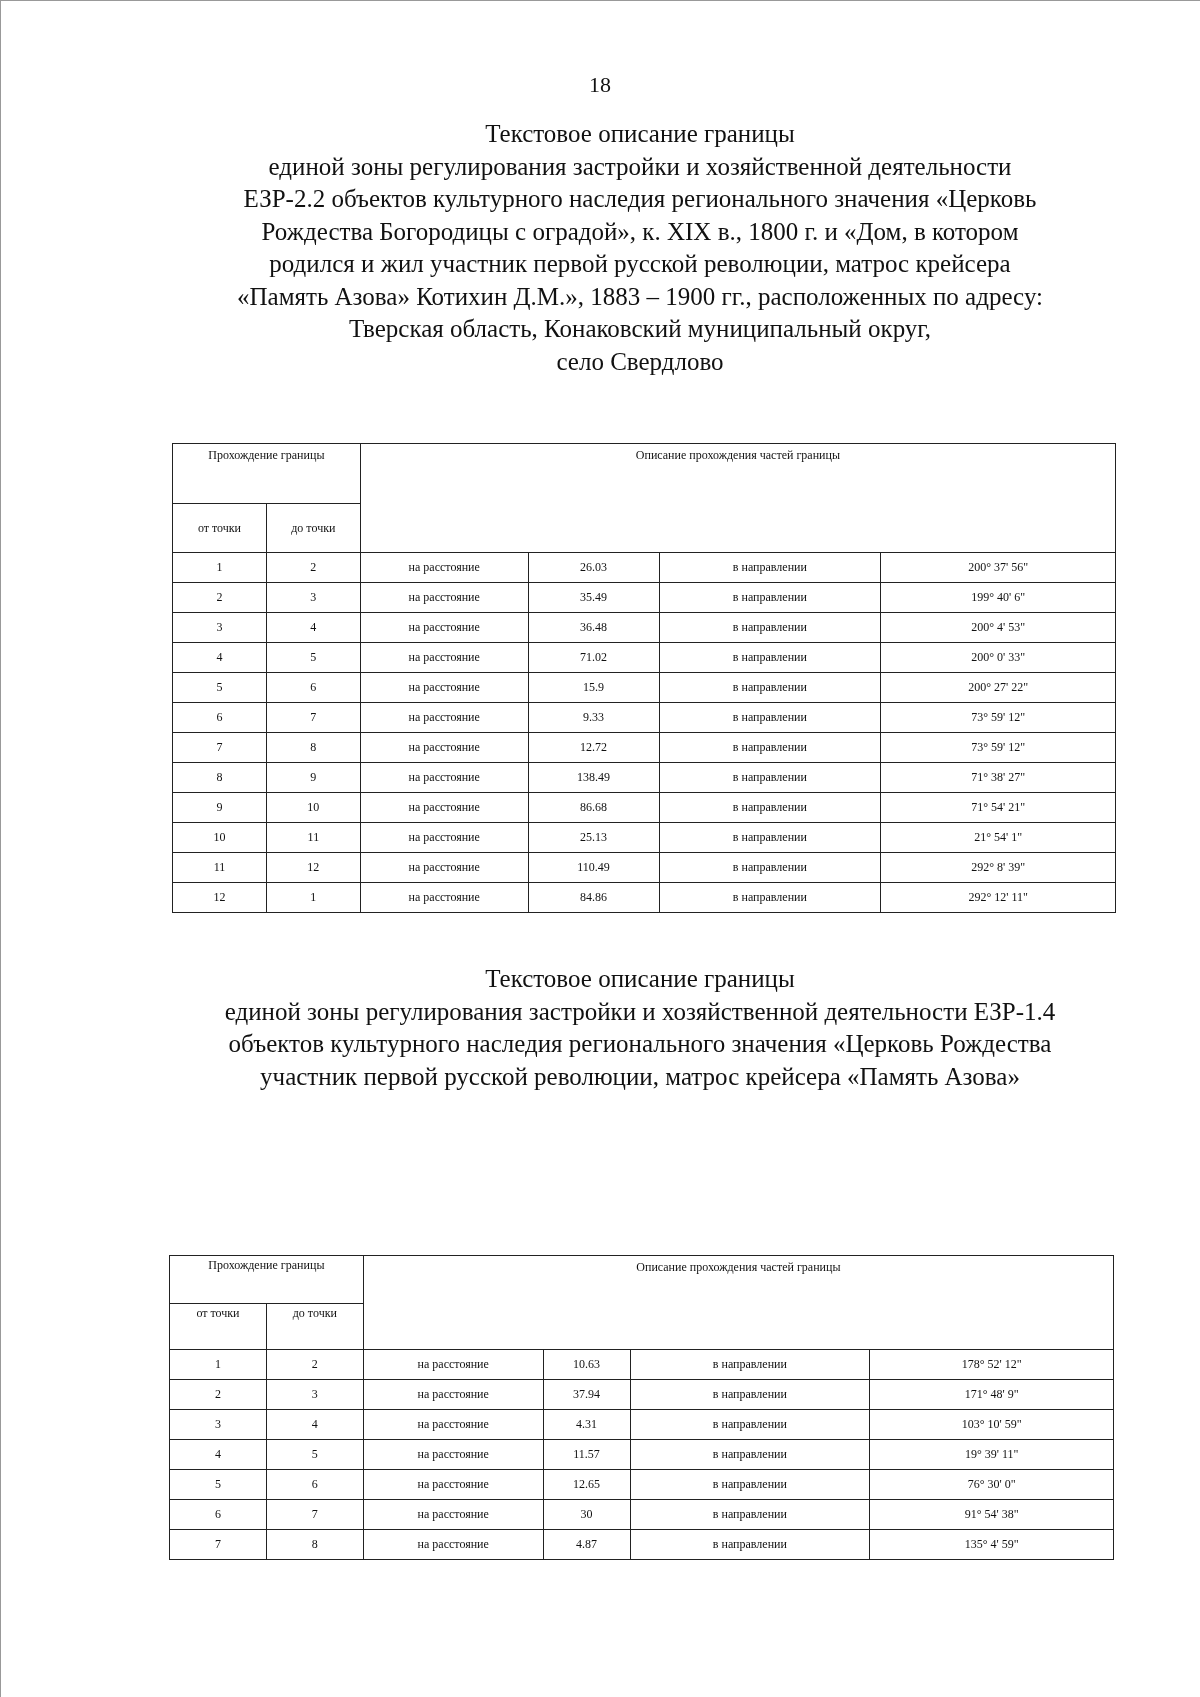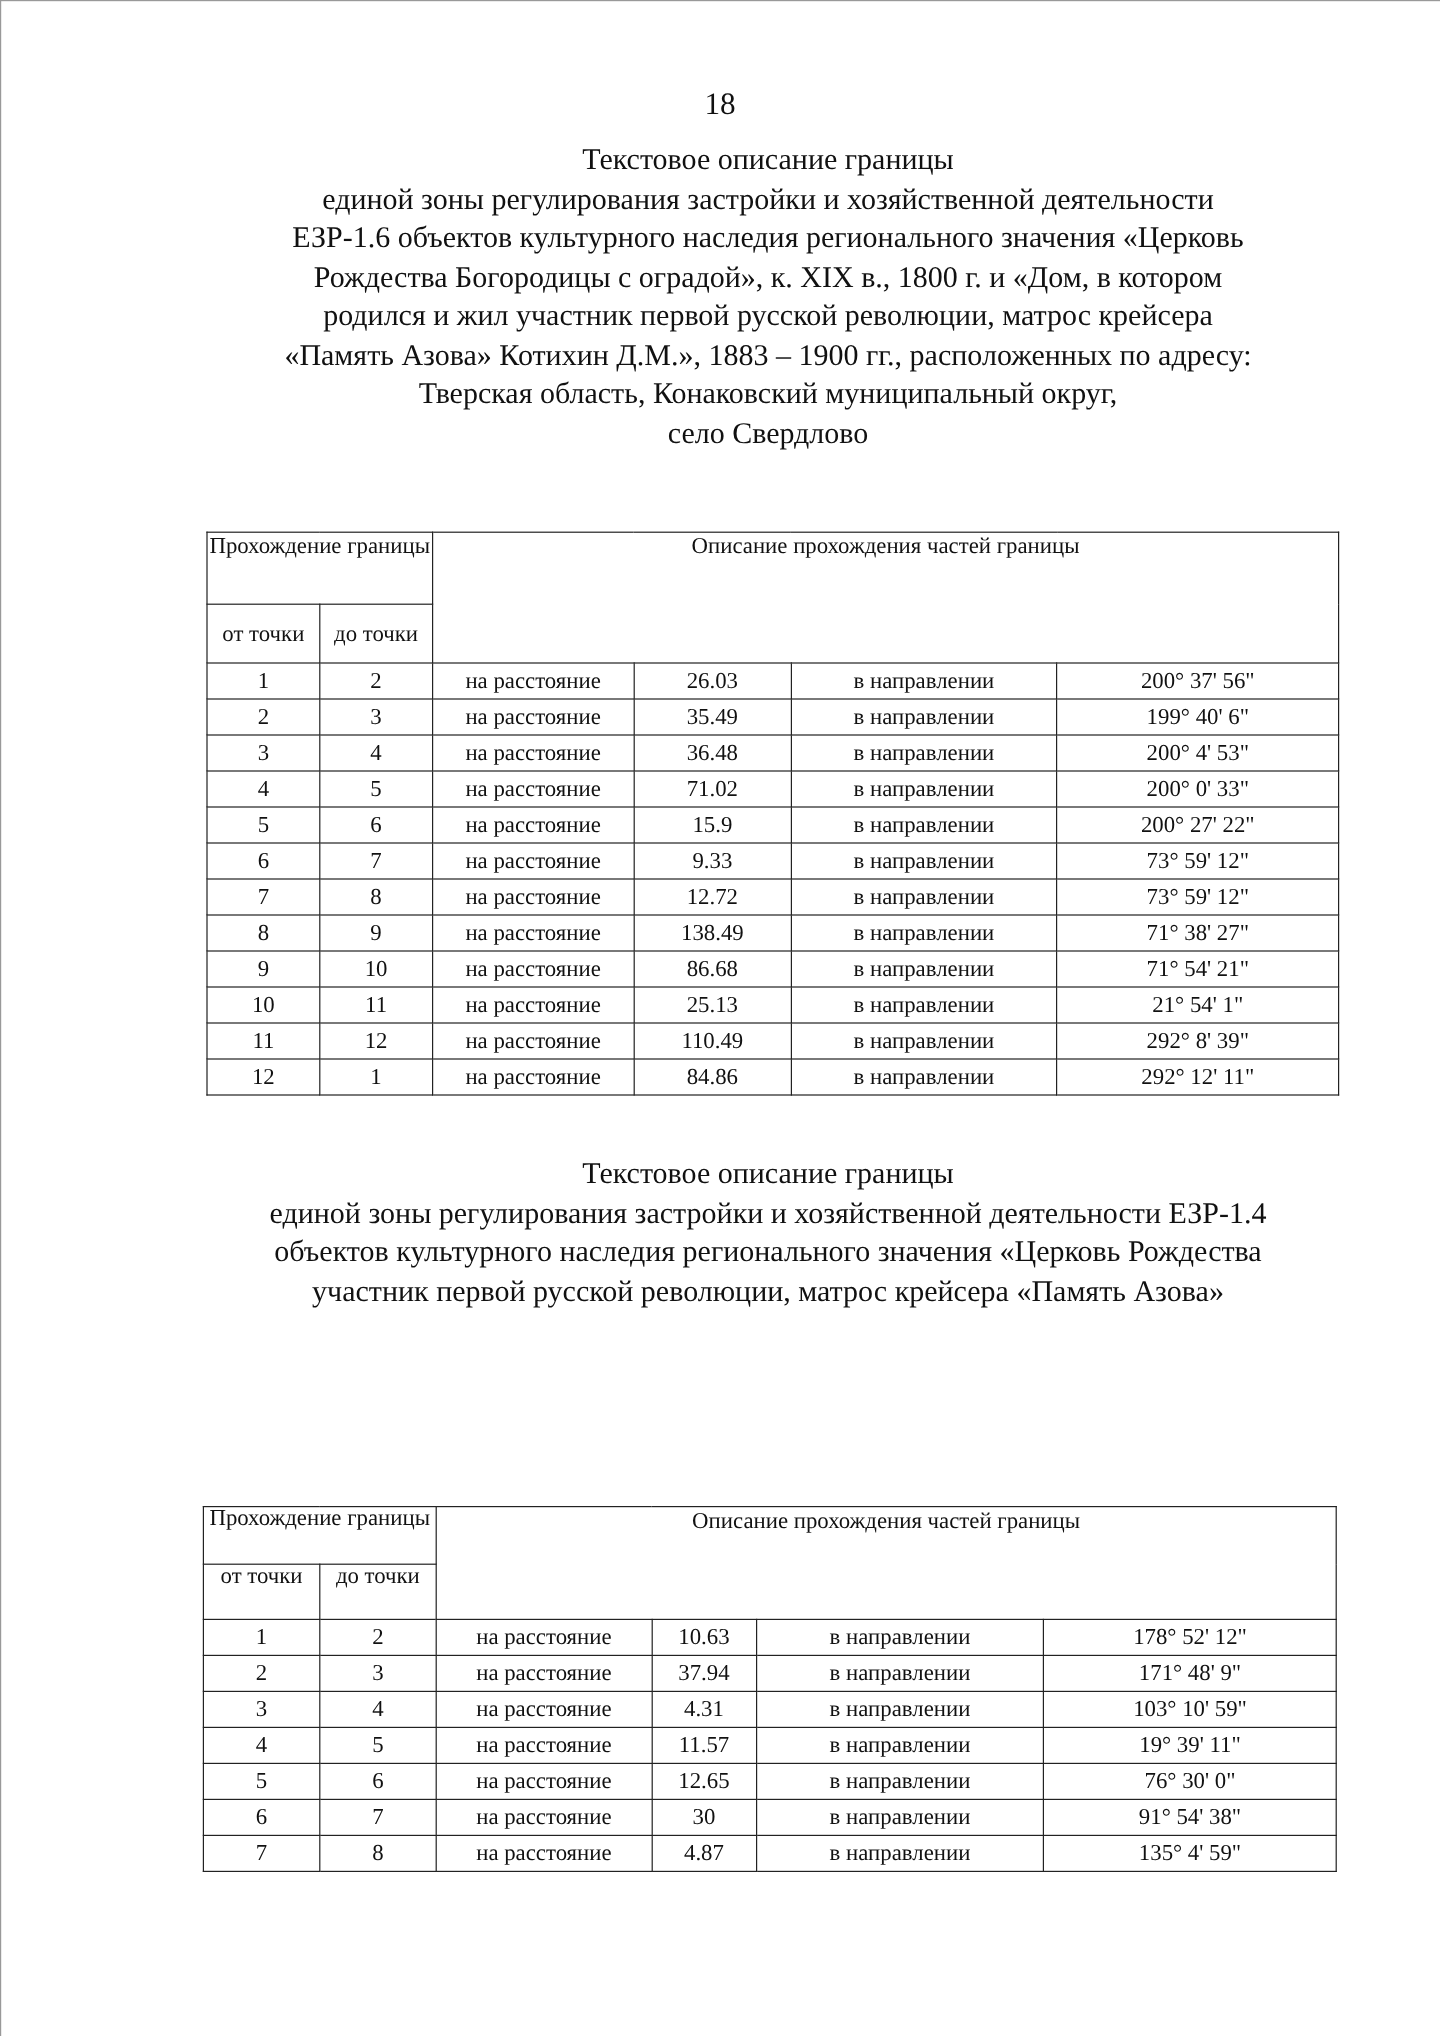--- a/index.html
+++ b/index.html
@@ -1,37 +1,37 @@
 <!DOCTYPE html>
 <html><head>
 <meta charset="utf-8">
 <style>
   html, body { margin:0; padding:0; background:#fff; }
   body { width:1200px; height:1697px; position:relative; overflow:hidden;
          font-family:"Liberation Serif", "DejaVu Serif", serif; color:#111; }
-  .page-num { position:absolute; top:72px; left:0; width:1200px; text-align:center; font-size:26px; }
+  .page-num { position:absolute; top:72px; left:0; width:1200px; text-align:center; font-size:22px; }
   .heading { position:absolute; left:160px; width:960px; text-align:center; font-size:25px; line-height:32.5px; }
   .heading div { white-space:nowrap; }
-  table.bt { position:absolute; border-collapse:collapse; font-size:19px; }
+  table.bt { position:absolute; border-collapse:collapse; font-size:12px; }
   table.bt td { border:1px solid #222; text-align:center; padding:0; line-height:19px; }
   table.bt tr.row td { height:29px; }
   .edge-mark { position:absolute; background:#999; }
 </style>
 </head>
 <body>
 
 <div class="edge-mark" style="left:0;top:0;width:1200px;height:1px;"></div>
 <div class="edge-mark" style="left:0;top:0;width:1px;height:1697px;"></div>
 
 <div class="page-num">18</div>
 
 <div class="heading" style="top:118px;">
   <div>Текстовое описание границы</div>
   <div>единой зоны регулирования застройки и хозяйственной деятельности</div>
-  <div>ЕЗР-1.6 объектов культурного наследия регионального значения «Церковь</div>
+  <div>ЕЗР-2.2 объектов культурного наследия регионального значения «Церковь</div>
   <div>Рождества Богородицы с оградой», к. XIX в., 1800 г. и «Дом, в котором</div>
   <div>родился и жил участник первой русской революции, матрос крейсера</div>
   <div>«Память Азова» Котихин Д.М.», 1883 – 1900 гг., расположенных по адресу:</div>
   <div>Тверская область, Конаковский муниципальный округ,</div>
   <div>село Свердлово</div>
 </div>
 
 <table class="bt" style="left:172px;top:443px;width:944px;">
   <colgroup>
       <col style="width:94px">

